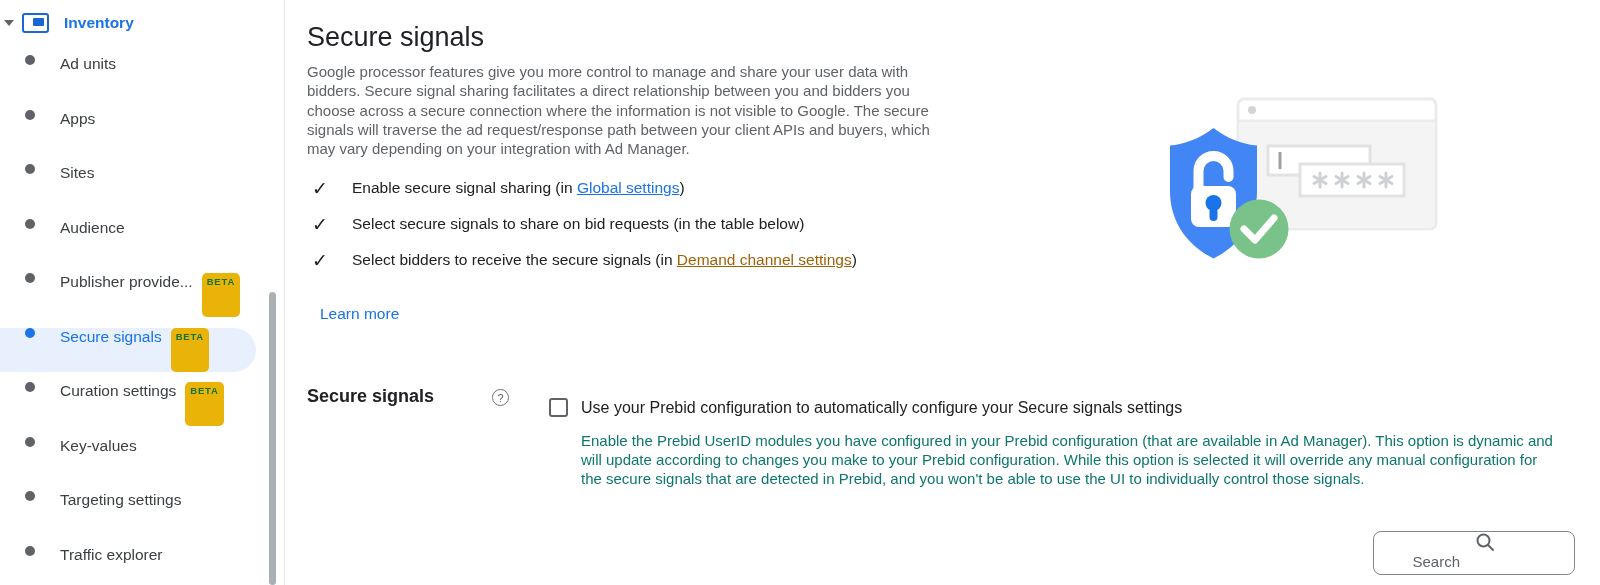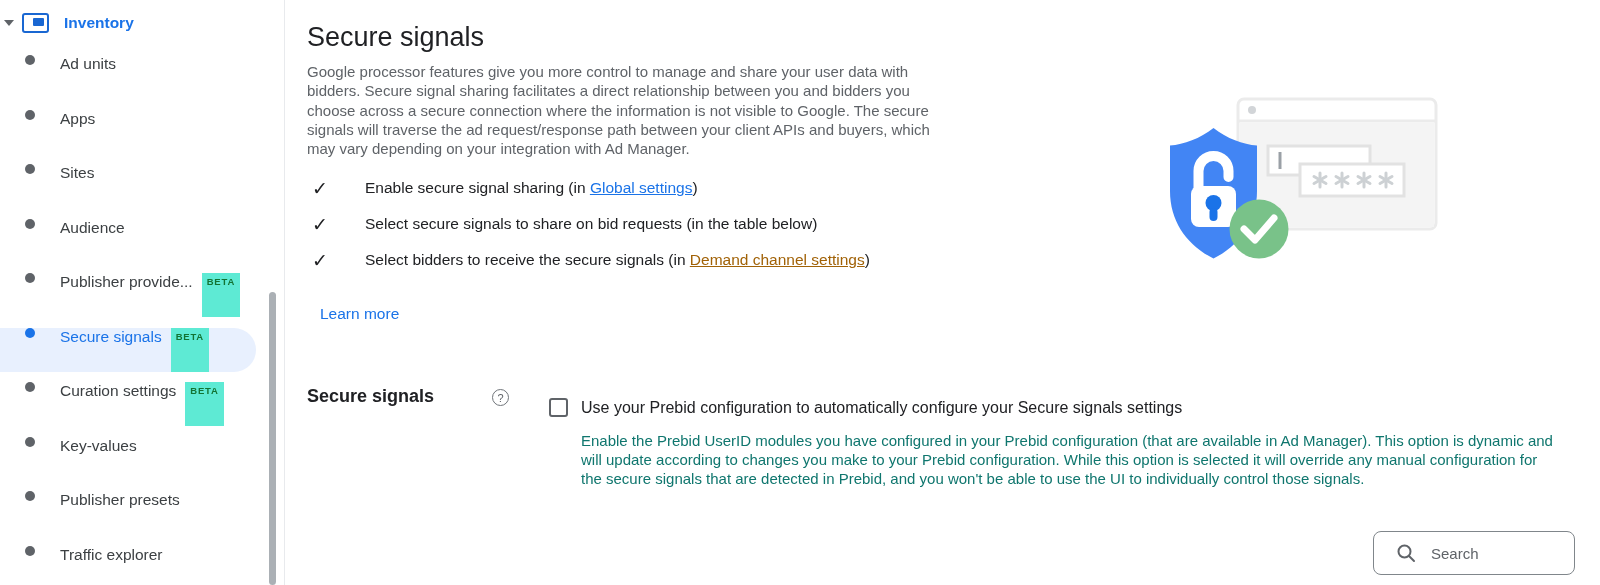--- a/index.html
+++ b/index.html
@@ -19,45 +19,45 @@
   .inv-icon { width:27px; height:20px; border:2px solid #1967d2; border-radius:3px; margin-left:8px; position:relative; flex:none; }
   .inv-icon-inner { position:absolute; right:3px; top:3px; width:11px; height:8px; background:#1967d2; border-radius:1px; }
   .inv-label { margin-left:15px; color:#1a73e8; font-size:15.5px;font-weight:bold; }
 
   .nav-item { position:absolute; left:0; width:284px; height:44px; display:flex; cursor:pointer; }
   .nav-item .dot { width:10px; height:10px; border-radius:50%; background:#5f6368; margin-left:25px; flex:none; }
   .nav-label { margin-left:25px; font-size:15.5px; color:#3c4043; white-space:nowrap; }
   .nav-item.selected { background:#e8f0fe; width:256px; border-radius:0 22px 22px 0; }
   .nav-item.selected .dot { background:#1a73e8; }
   .nav-item.selected .nav-label { color:#1a73e8; }
-  .beta { margin-left:9px; background:#5eead4; color:#137333; font-size:9.5px; font-weight:bold; letter-spacing:0.8px; padding:3px 5px 2px 5px; border-radius:0; flex:none; }
+  .beta { margin-left:9px; background:#eab308; color:#137333; font-size:9.5px; font-weight:bold; letter-spacing:0.8px; padding:3px 5px 2px 5px; border-radius:5px; flex:none; }
 
   .scroll-thumb { position:absolute; left:269px; top:292px; width:7px; height:293px; background:#abb0b5; border-radius:4px; }
 
   
   .page-title { position:absolute; left:307px; top:22px; margin:0; font-size:27px; font-weight:400; color:#202124; }
   .page-desc { position:absolute; left:307px; top:62px; width:632px; margin:0; font-size:15px; line-height:19.3px; color:#5f6368; }
 
   .check-row { position:absolute; left:312px; height:36px; display:flex; align-items:center; }
   .check-row.r0 { top:170px; } .check-row.r1 { top:206px; } .check-row.r2 { top:242px; }
   .check-glyph { font-size:19px; color:#202124; width:21px; }
-  .check-text { margin-left:32px; font-size:15.5px; color:#202124; white-space:nowrap; }
+  .check-text { margin-left:19px; font-size:15.5px; color:#202124; white-space:nowrap; }
   .link-blue { color:#1a73e8; text-decoration:underline; cursor:pointer; }
   .link-purple { color:#a16207; text-decoration:underline; cursor:pointer; }
 
   .learn-more { position:absolute; left:320px; top:305px; font-size:15.5px; color:#1a73e8; cursor:pointer; text-decoration:none; font-weight:500; }
 
   .section-label { position:absolute; left:307px; top:386px; font-size:18px; font-weight:bold; color:#202124; }
   .help-icon { position:absolute; left:492px; top:389px; width:17px; height:17px; border:1.5px solid #70757a; border-radius:50%; color:#5f6368; font-size:11px; display:flex; align-items:center; justify-content:center; cursor:pointer; }
 
   .checkbox { position:absolute; left:549px; top:398px; width:19px; height:19px; border:2px solid #5f6368; border-radius:3px; background:#fff; cursor:pointer; }
   .checkbox-label { position:absolute; left:581px; top:399px; font-size:16px; color:#202124; cursor:pointer; white-space:nowrap; }
   .checkbox-desc { position:absolute; left:581px; top:431px; width:978px; margin:0; font-size:15px; line-height:19.2px; color:#0f766e; }
 
-  .search-box { position:absolute; left:1373px; top:531px; width:202px; height:44px; border:1px solid #80868b; border-radius:8px; background:#fff; display:flex; align-items:center; }
+  .search-box { position:absolute; left:1373px; top:531px; width:202px; height:44px; border:1px solid #80868b; border-radius:8px; background:#fff; display:flex; align-items:center;flex-direction:column; }
   .search-box svg { margin-left:22px; flex:none; }
   .search-input { border:none; outline:none; margin-left:13px; font-size:15px; color:#202124; width:140px; font-family:inherit; background:transparent; }
   .search-input::placeholder { color:#5f6368; }
 
   .illustration { position:absolute; left:1130px; top:70px; }
 </style>
 </head>
 <body>
 
 <div>
@@ -101,21 +101,21 @@
       <span class="dot"></span>
       <span class="nav-label">Curation settings</span>
       <span class="beta">BETA</span>
     </div>
     <div class="nav-item" style="top:437px">
       <span class="dot"></span>
       <span class="nav-label">Key-values</span>
     </div>
     <div class="nav-item" style="top:491px">
       <span class="dot"></span>
-      <span class="nav-label">Publisher presets</span>
+      <span class="nav-label">Targeting settings</span>
     </div>
     <div class="nav-item" style="top:546px">
       <span class="dot"></span>
       <span class="nav-label">Traffic explorer</span>
     </div>
 
     <div class="scroll-thumb"></div>
   </aside>
   <div class="sidebar-border"></div>
 

